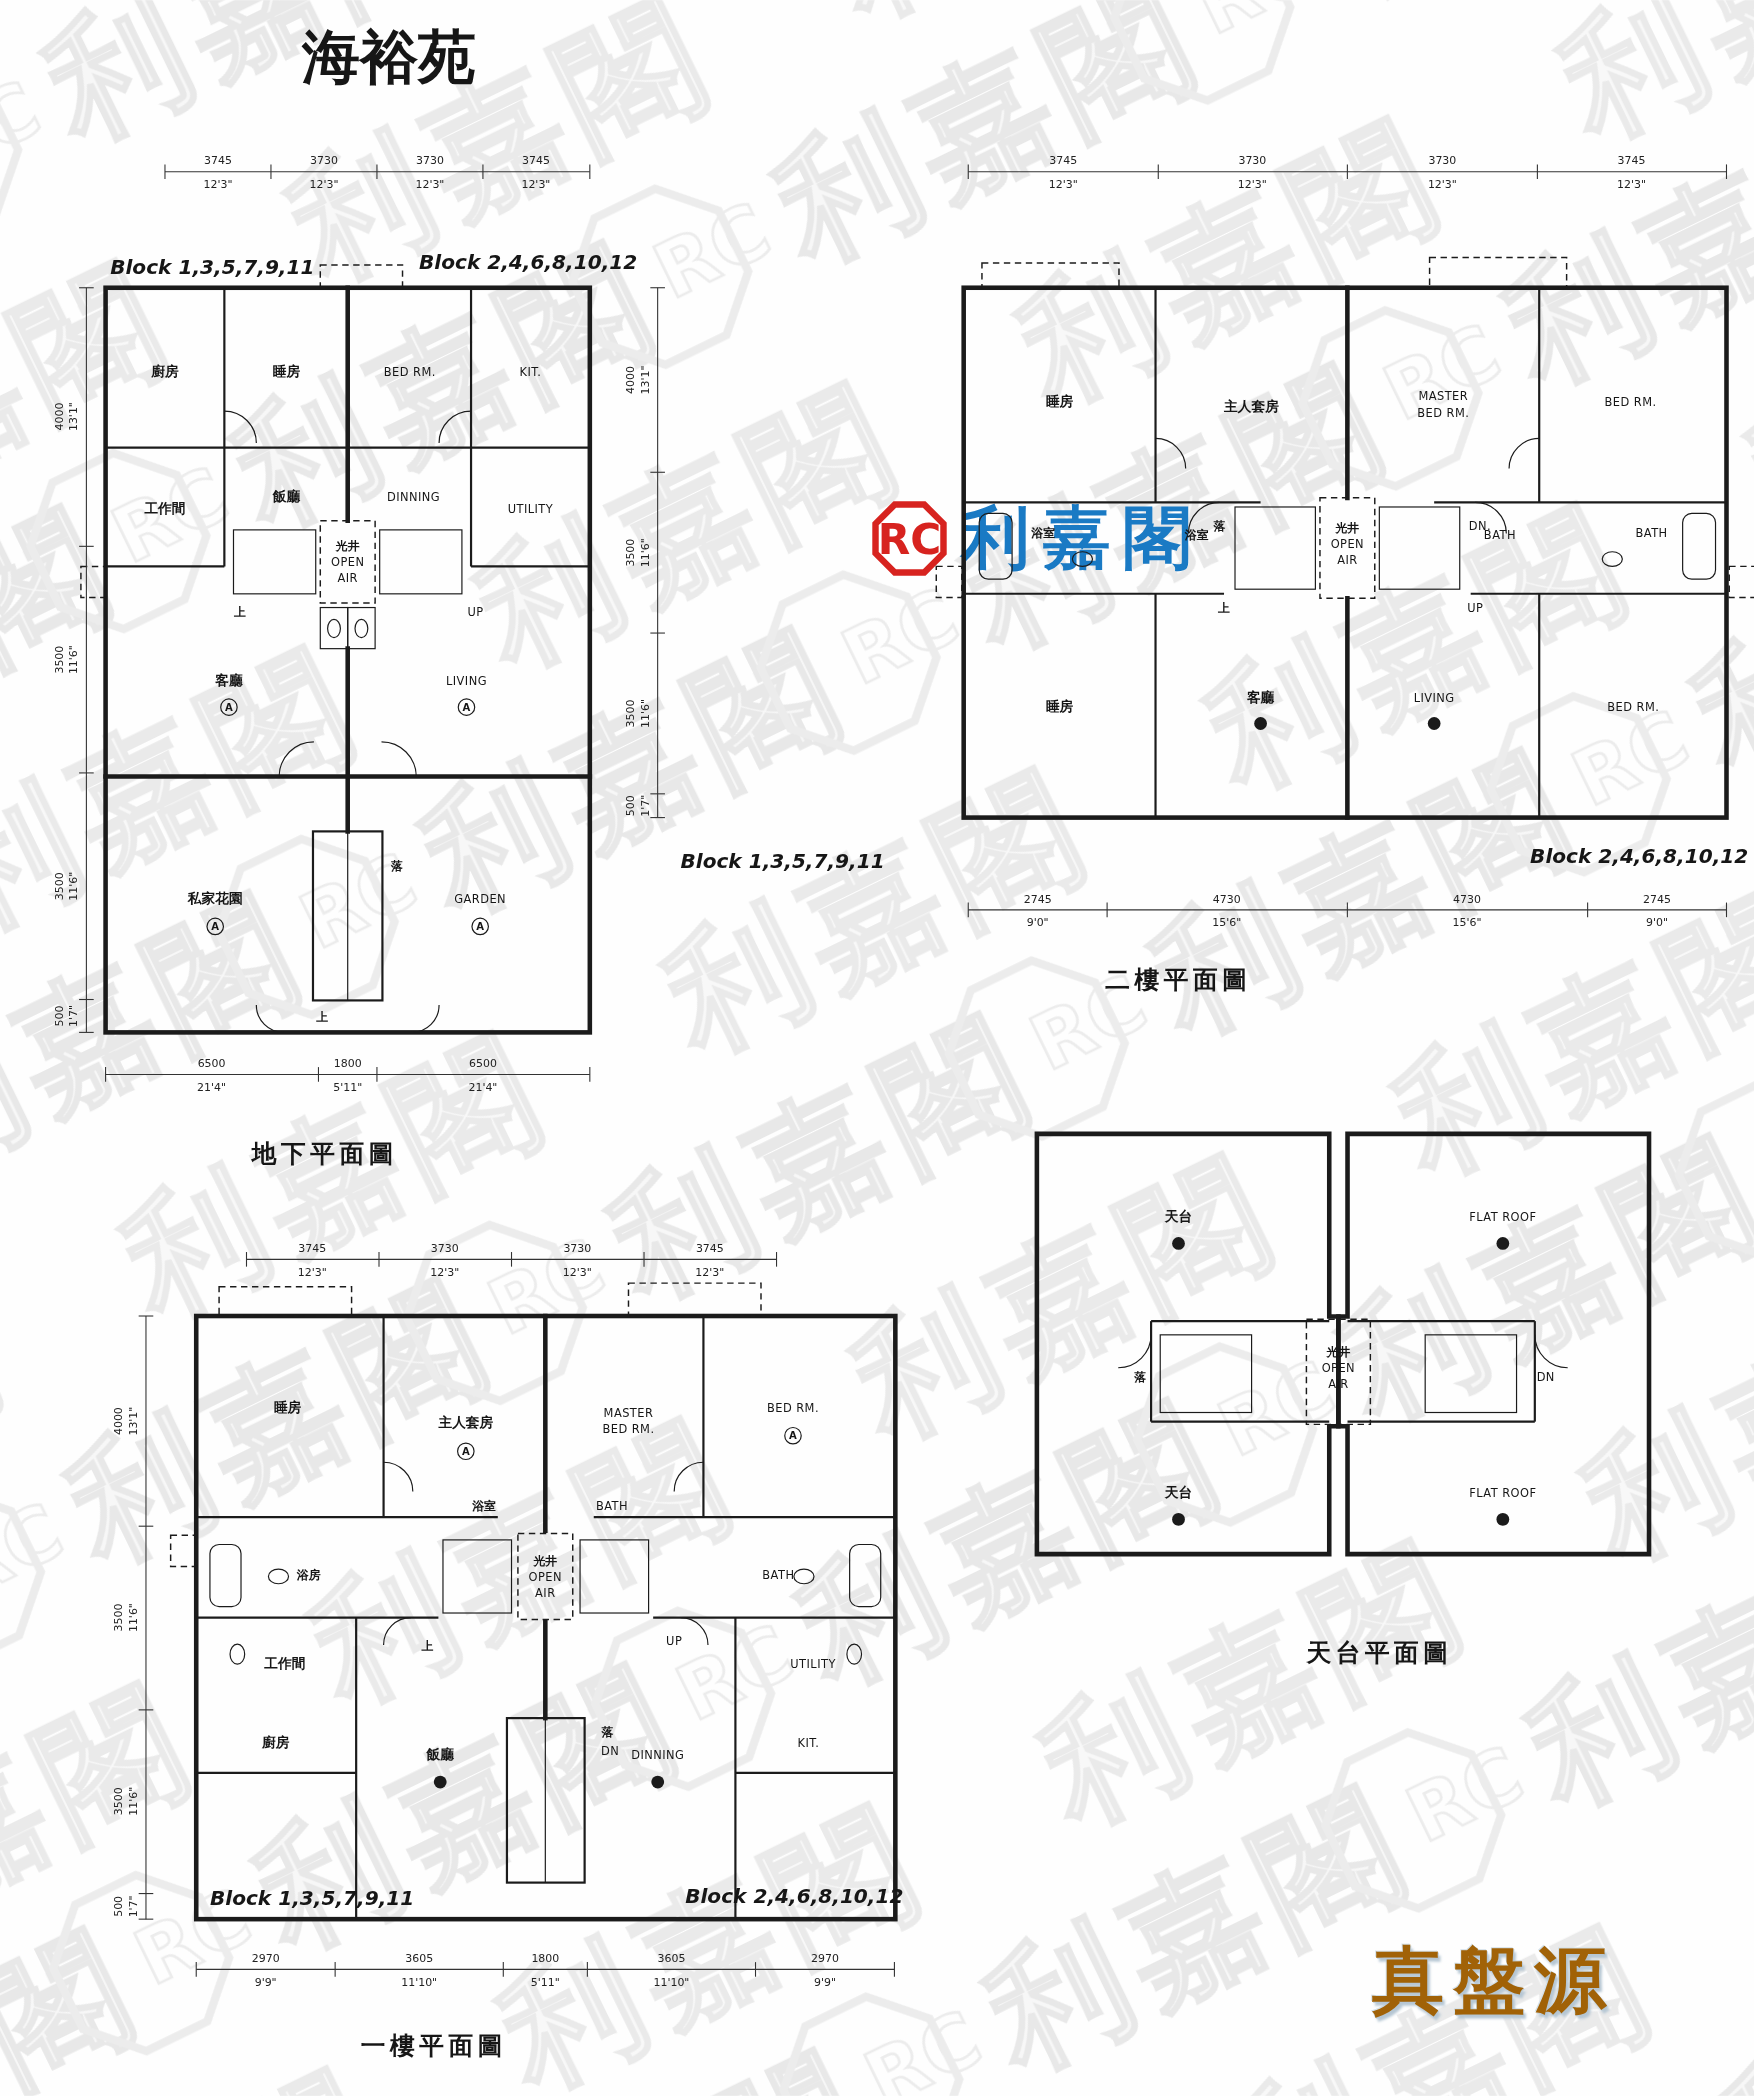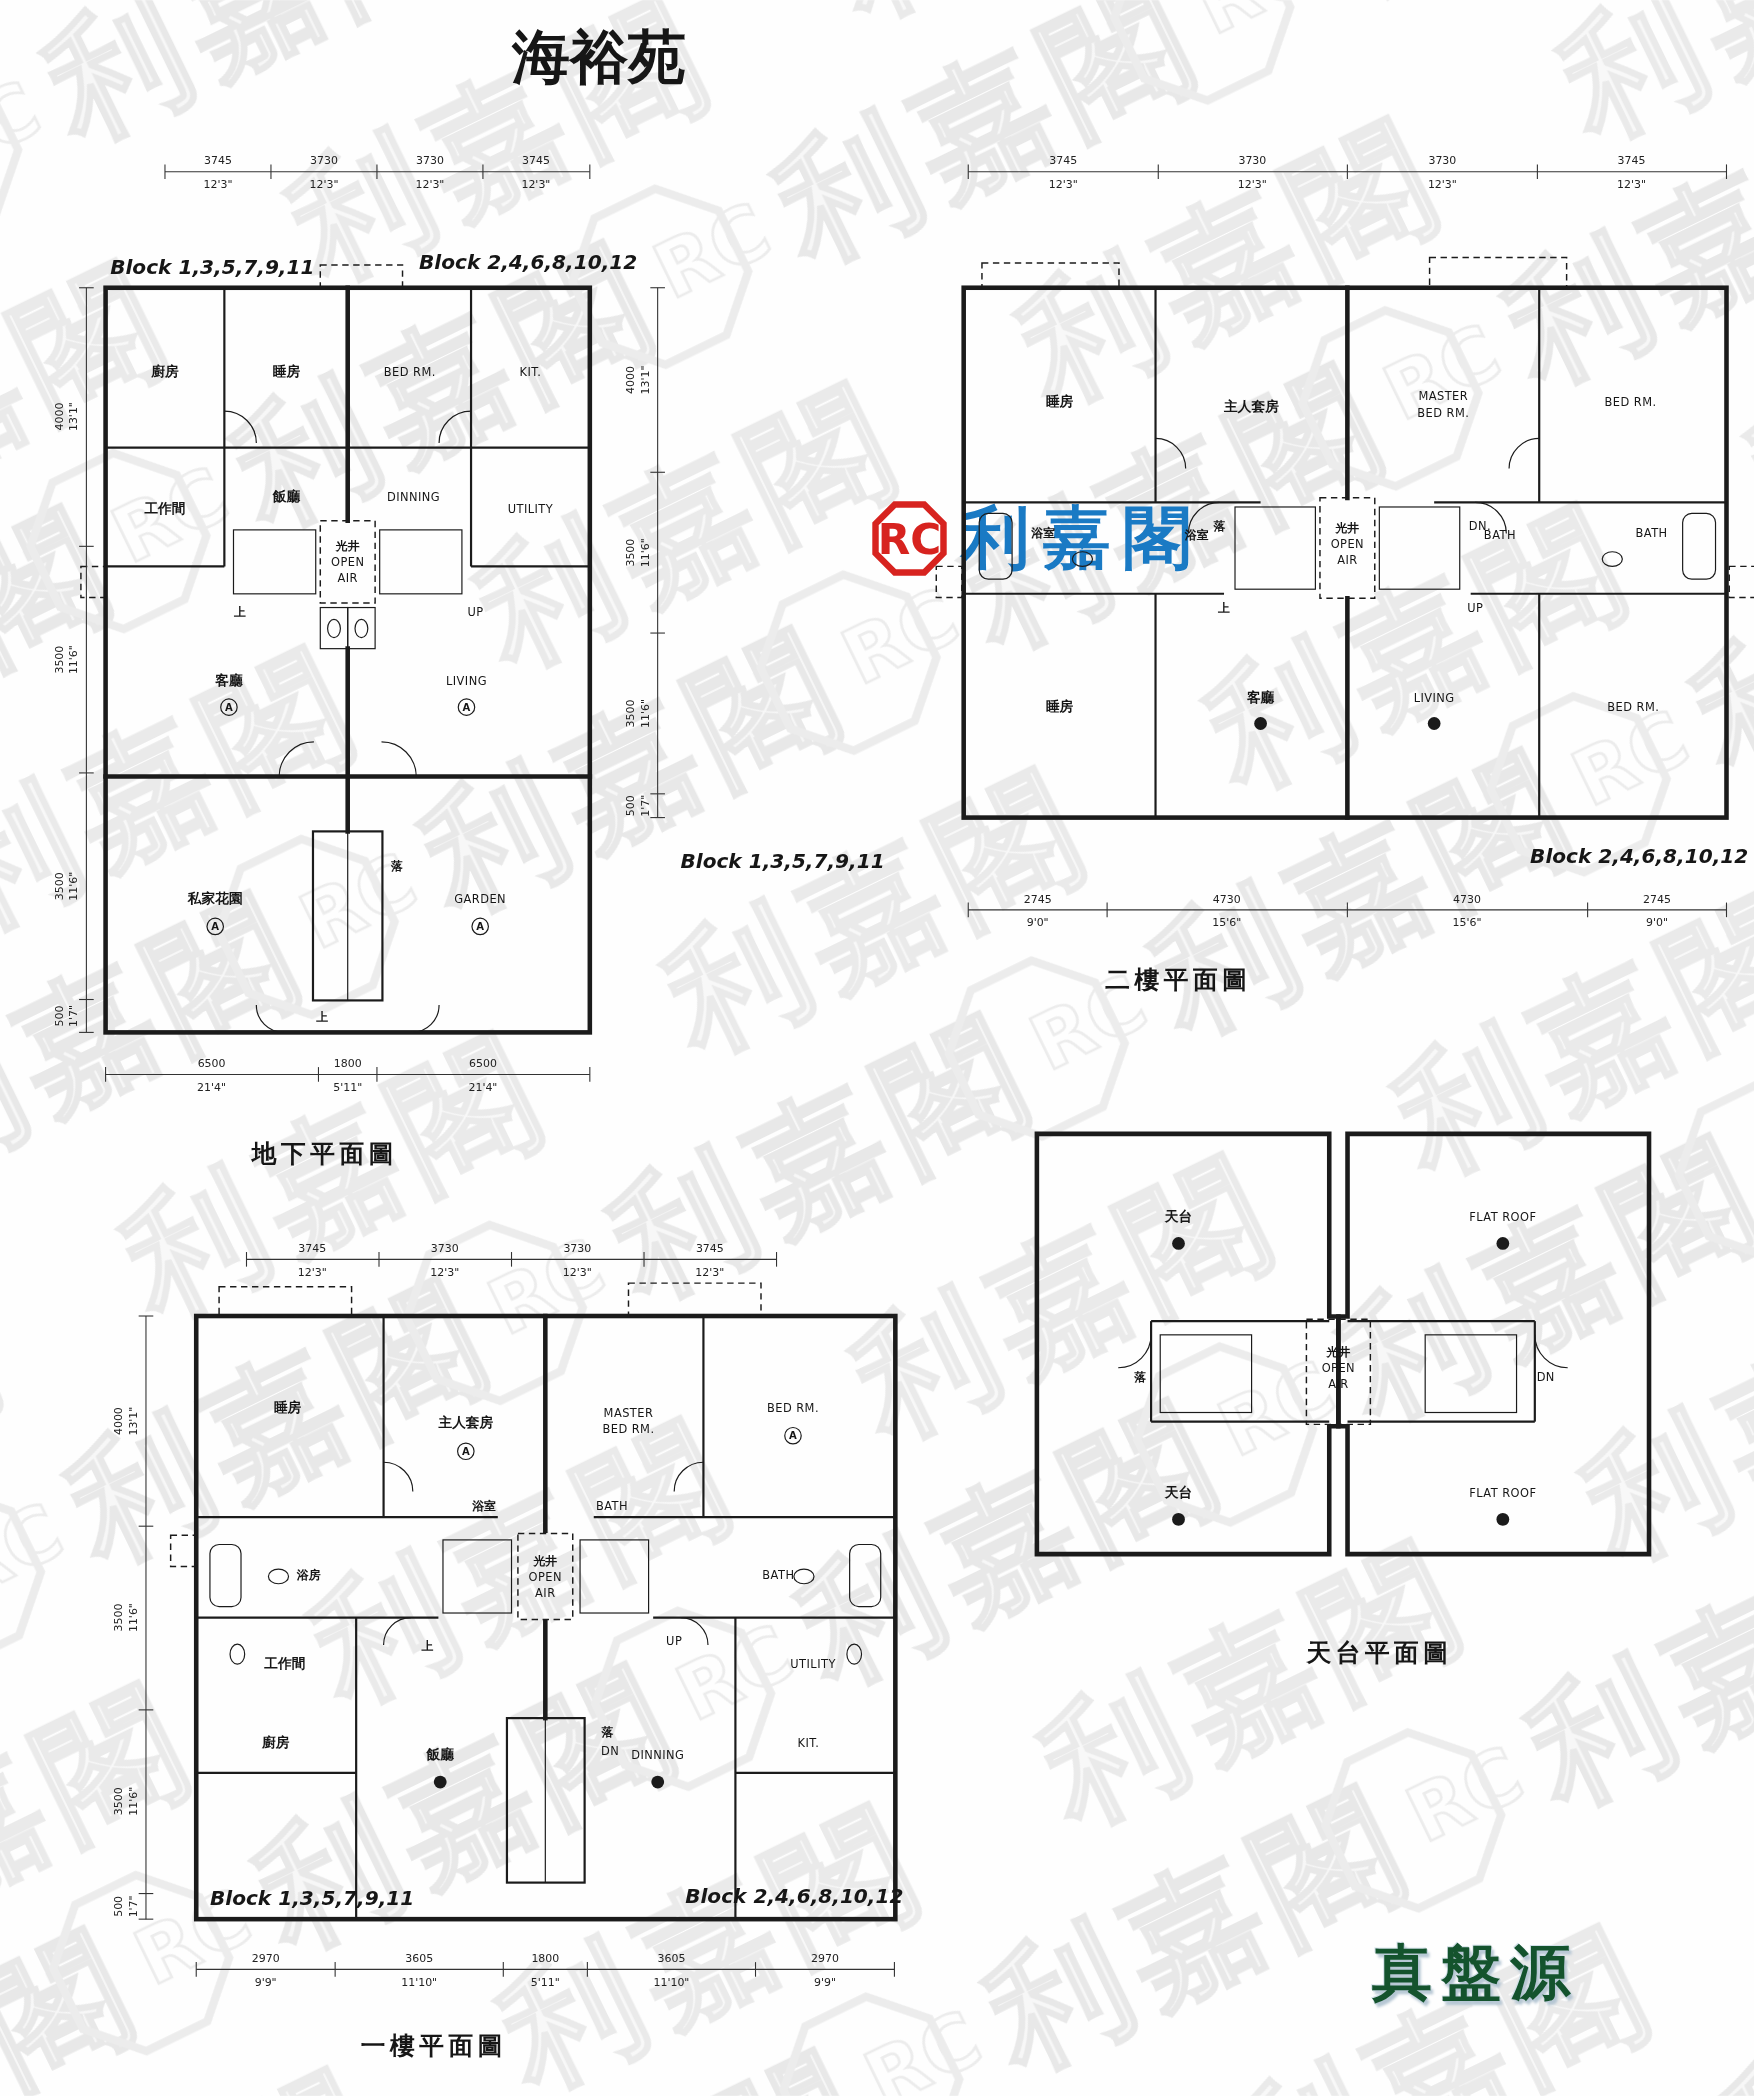--- a/index.html
+++ b/index.html
@@ -12,27 +12,27 @@
   .cns{font-size:13px;font-weight:bold;}
   .en{font-size:12.5px;letter-spacing:.5px;}
   .dm{font-size:12px;fill:#222222;}
   .blk{font-size:22px;font-style:italic;font-weight:bold;}
   .cap{font-size:27px;font-weight:bold;letter-spacing:5px;}
   .wall{stroke:#1b1b1b;stroke-width:5;fill:none;stroke-linecap:square;}
   .wall2{stroke:#1b1b1b;stroke-width:2.4;fill:none;}
   .thin{stroke:#1b1b1b;stroke-width:1.3;fill:none;}
   .dash{stroke:#1b1b1b;stroke-width:1.6;fill:none;stroke-dasharray:7 5;}
   .dim{stroke:#333333;stroke-width:1.2;}
-  #title-block{position:absolute;left:302px;top:25.6px;width:594px;text-align:center;}
+  #title-block{position:absolute;left:302px;top:25.6px;width:594px;}
   #title-block .h1{font-size:58px;font-weight:bold;line-height:1.1;}
   #title-block .h2{font-size:33px;font-weight:bold;}
   #center-logo{position:absolute;left:870px;top:493px;display:flex;align-items:center;}
   #center-logo .cn-blue{font-size:68px;font-weight:bold;color:#1a7ac4;letter-spacing:12.8px;margin-left:12.8px;}
-  #footer-logo{position:absolute;left:1372px;top:1933px;font-size:60px;font-weight:bold;letter-spacing:9.1px;
-     color:#14532d;text-shadow:2.7px 3.7px 2.7px #b5c6d3,-0.9px -0.9px 0px #d3e0e9,0.9px 0.9px 0px #c2d2de;}
+  #footer-logo{position:absolute;left:1372px;top:1933px;font-size:72px;font-weight:bold;letter-spacing:9.1px;
+     color:#a16207;text-shadow:2.7px 3.7px 2.7px #b5c6d3,-0.9px -0.9px 0px #d3e0e9,0.9px 0.9px 0px #c2d2de;}
   #watermark{position:absolute;left:0;top:0;}
 </style>
 </head>
 <body>
 
 <div id="page">
 
   <svg id="watermark" width="1754" height="2096" viewBox="0 0 1920 2294">
     <defs>
       <pattern id="wm" width="660" height="470" patternUnits="userSpaceOnUse" patternTransform="rotate(-26)">

